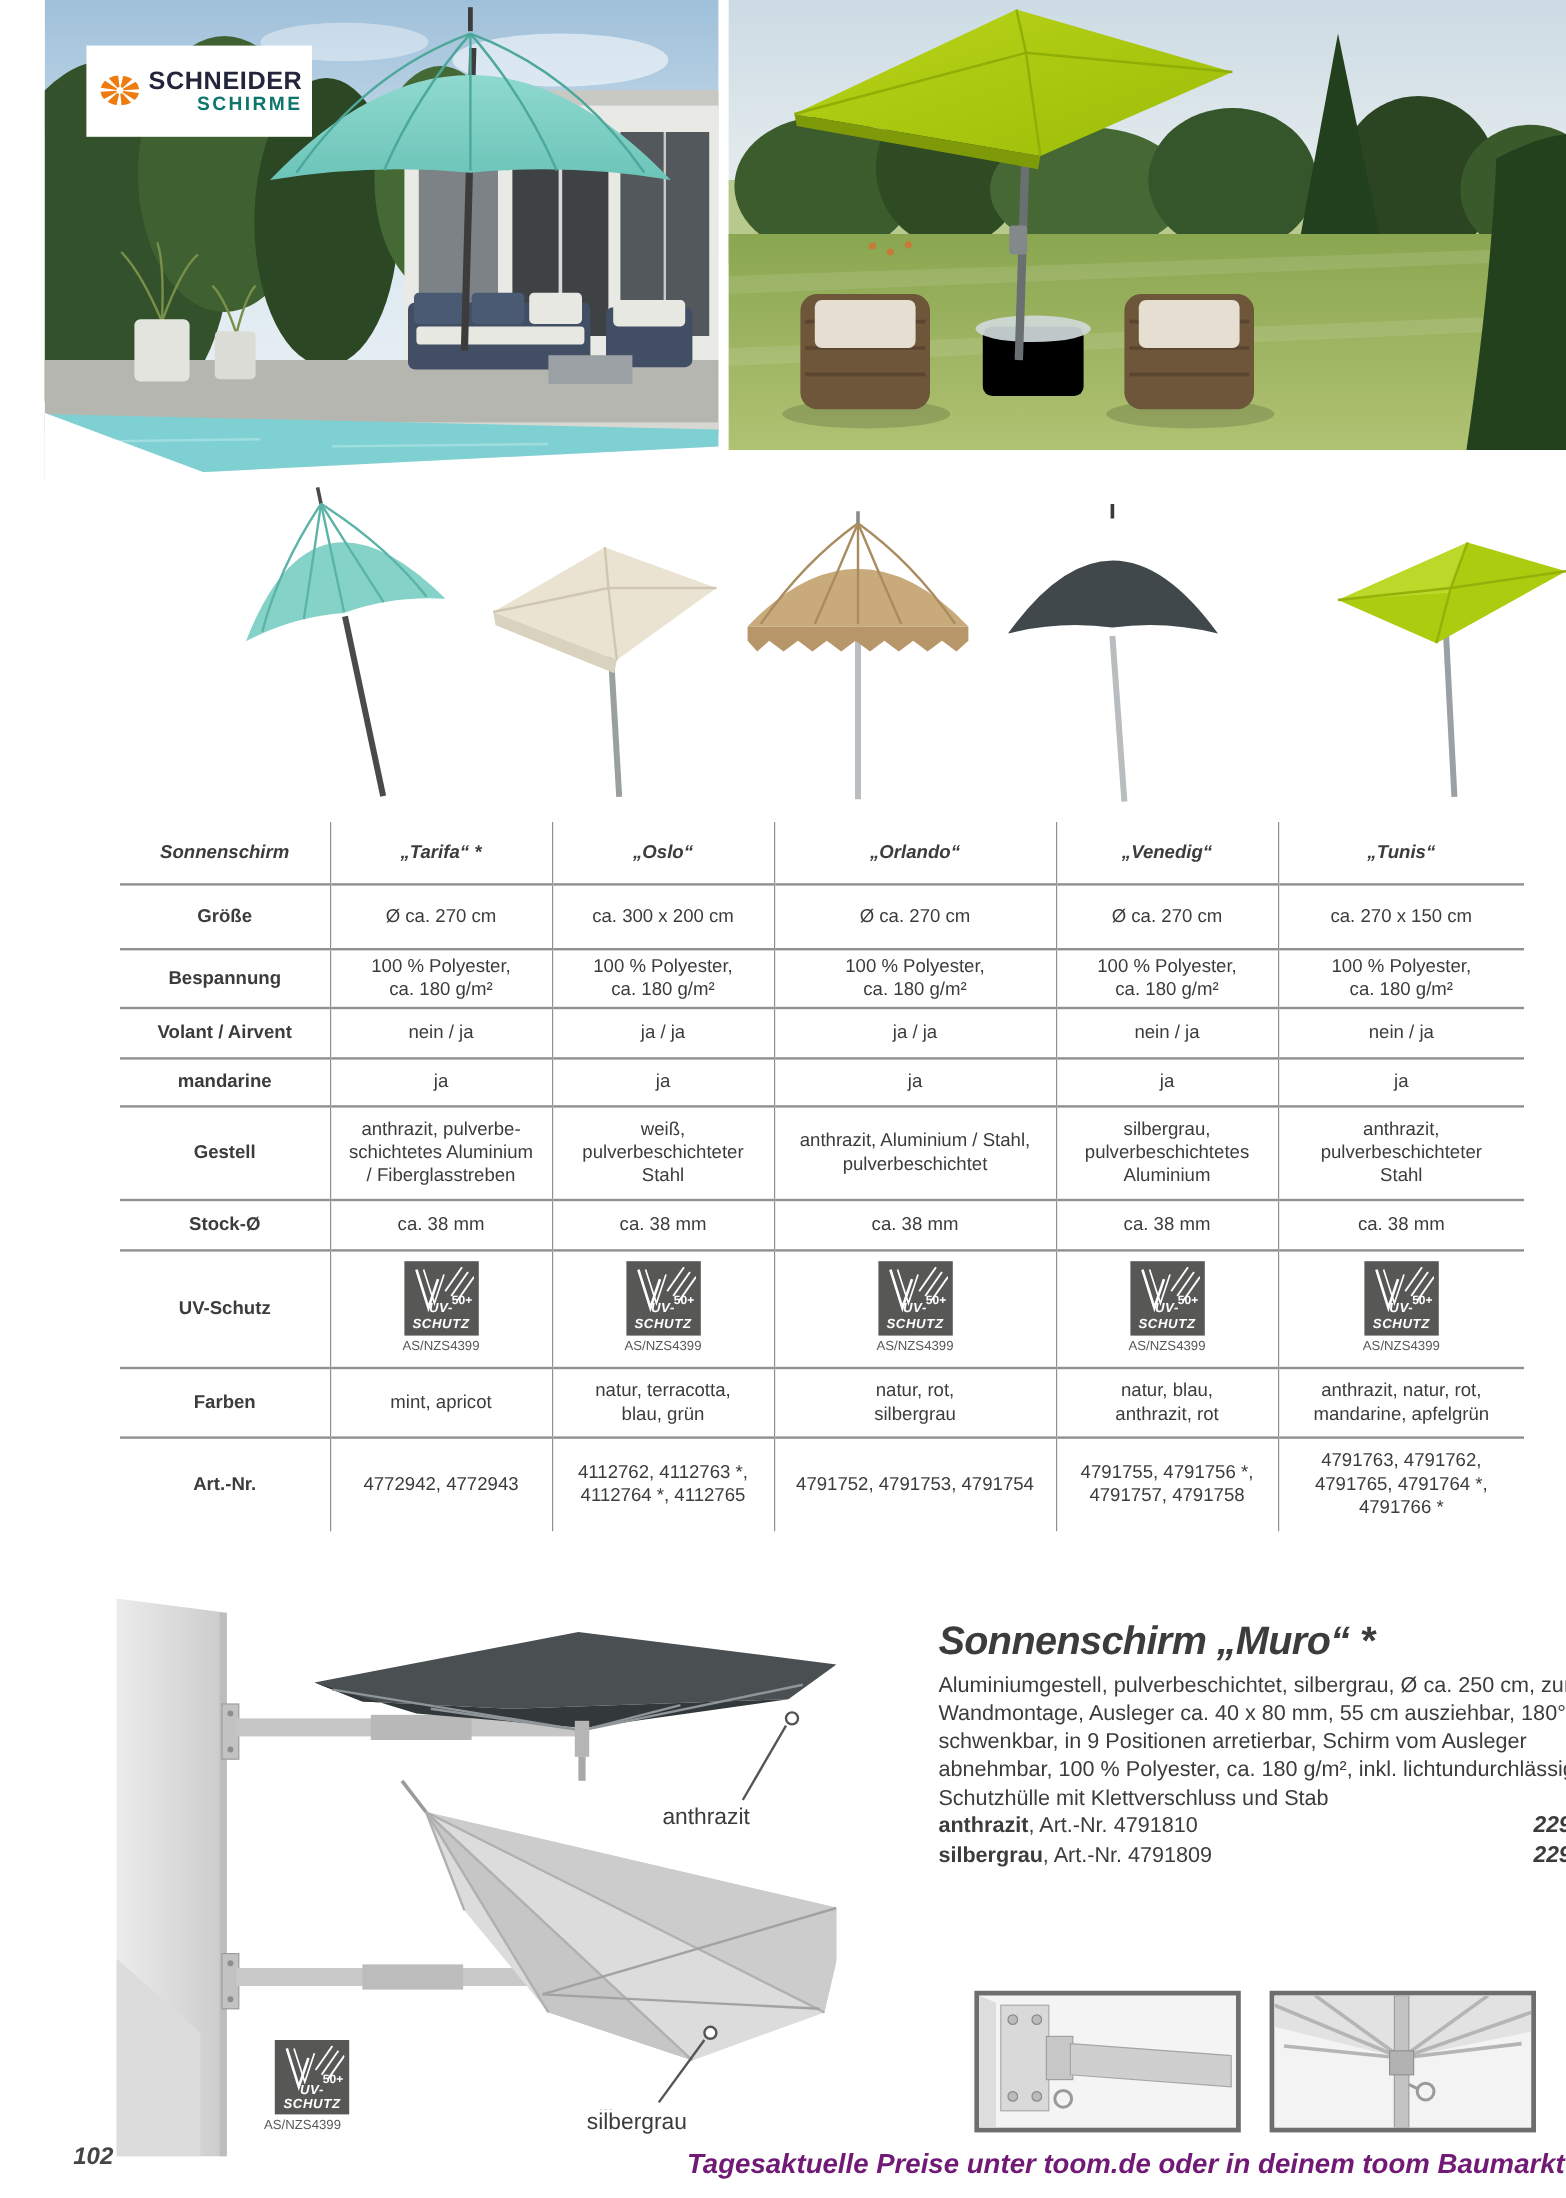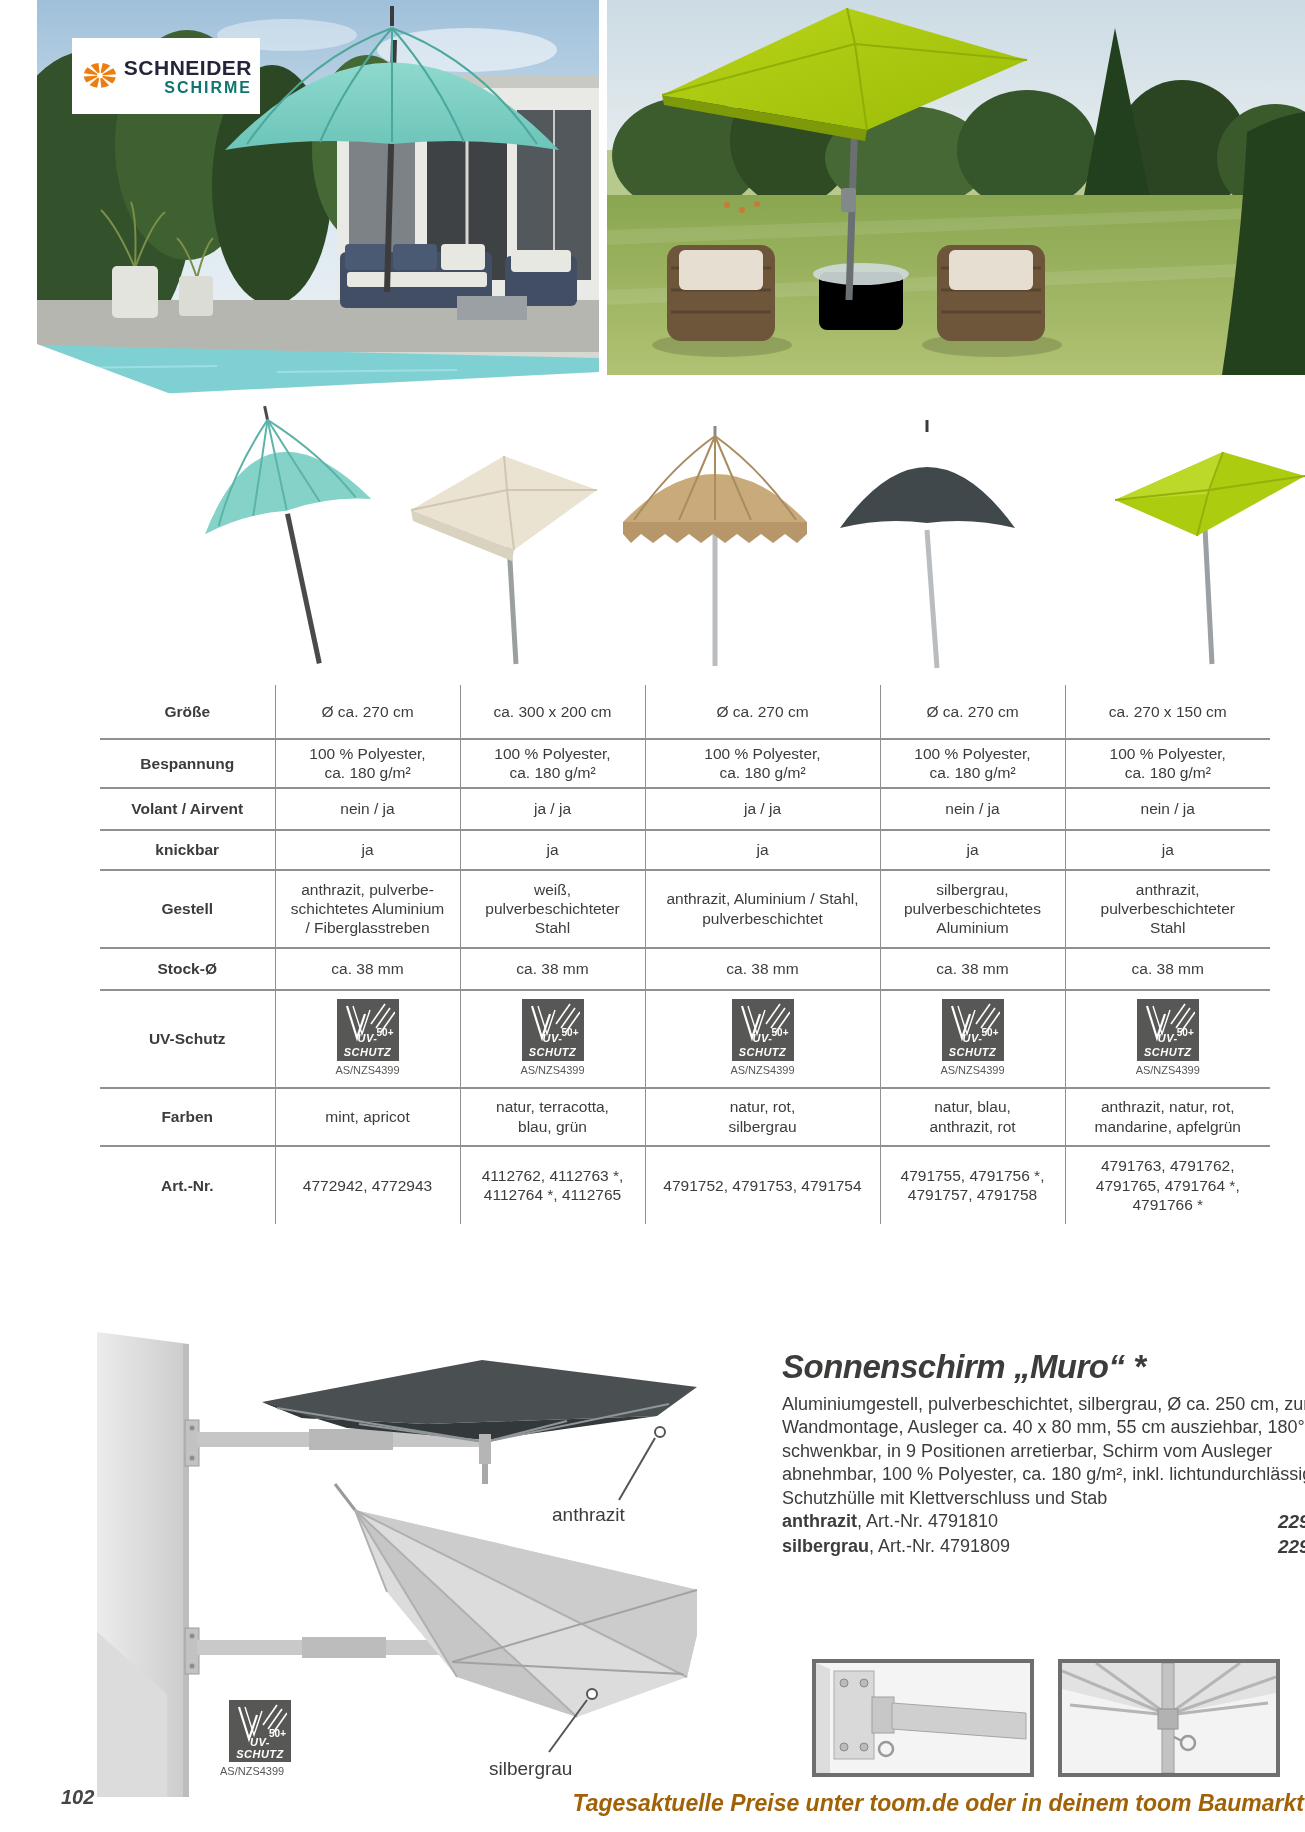--- a/index.html
+++ b/index.html
@@ -52,21 +52,21 @@
   .muro-desc{font-size:18px;line-height:1.3;margin:0;}
   .muro-variant{display:flex;font-size:18px;line-height:1.3;}
   .muro-variant .vname{font-weight:bold;}
   .muro-variant .vprice{margin-left:auto;font-weight:bold;font-style:italic;font-size:19px;padding-right:8px;}
   .detail-frame{position:absolute;border:4px solid #6e6e6e;background:#f4f4f4;}
   .frame1{left:775px;top:1659px;width:214px;height:110px;}
   .frame2{left:1021px;top:1659px;width:214px;height:110px;}
 
   
   .page-num{position:absolute;left:24px;top:1786px;font-size:20px;font-weight:bold;font-style:italic;color:#454545;}
-  .promo{position:absolute;right:38px;top:1790px;font-size:23px;font-weight:bold;font-style:italic;color:#a16207;}
+  .promo{position:absolute;right:38px;top:1790px;font-size:23px;font-weight:bold;font-style:italic;color:#701a75;}
 </style>
 </head>
 <body>
 
 <div class="page">
 
   <div class="photo-left">
     <svg width="562" height="400" viewBox="0 0 562 400">
       <defs>
         <linearGradient id="skyL" x1="0" y1="0" x2="0" y2="1">
@@ -303,20 +303,28 @@
   <table class="cmp">
     <colgroup>
         <col style="width:175px">
         <col style="width:185px">
         <col style="width:185px">
         <col style="width:235px">
         <col style="width:185px">
         <col style="width:205px">
       </colgroup>
     <tbody>
+        <tr style="height:52px">
+      <td class="lbl hdr-lbl">Sonnenschirm</td>
+      <td class="prod">„Tarifa“ *</td>
+      <td class="prod">„Oslo“</td>
+      <td class="prod">„Orlando“</td>
+      <td class="prod">„Venedig“</td>
+      <td class="prod">„Tunis“</td>
+    </tr>
     <tr style="height:54px">
       <td class="lbl">Größe</td>
       <td class="val">Ø ca. 270 cm</td>
       <td class="val">ca. 300 x 200 cm</td>
       <td class="val">Ø ca. 270 cm</td>
       <td class="val">Ø ca. 270 cm</td>
       <td class="val">ca. 270 x 150 cm</td>
     </tr>
     <tr style="height:42px">
       <td class="lbl">Bespannung</td>
@@ -333,21 +341,21 @@
     </tr>
     <tr style="height:42px">
       <td class="lbl">Volant / Airvent</td>
       <td class="val">nein / ja</td>
       <td class="val">ja / ja</td>
       <td class="val">ja / ja</td>
       <td class="val">nein / ja</td>
       <td class="val">nein / ja</td>
     </tr>
     <tr style="height:40px">
-      <td class="lbl">knickbar</td>
+      <td class="lbl">mandarine</td>
       <td class="val">ja</td>
       <td class="val">ja</td>
       <td class="val">ja</td>
       <td class="val">ja</td>
       <td class="val">ja</td>
     </tr>
     <tr style="height:78px">
       <td class="lbl">Gestell</td>
       <td class="val">anthrazit, pulverbe-
 schichtetes Aluminium

